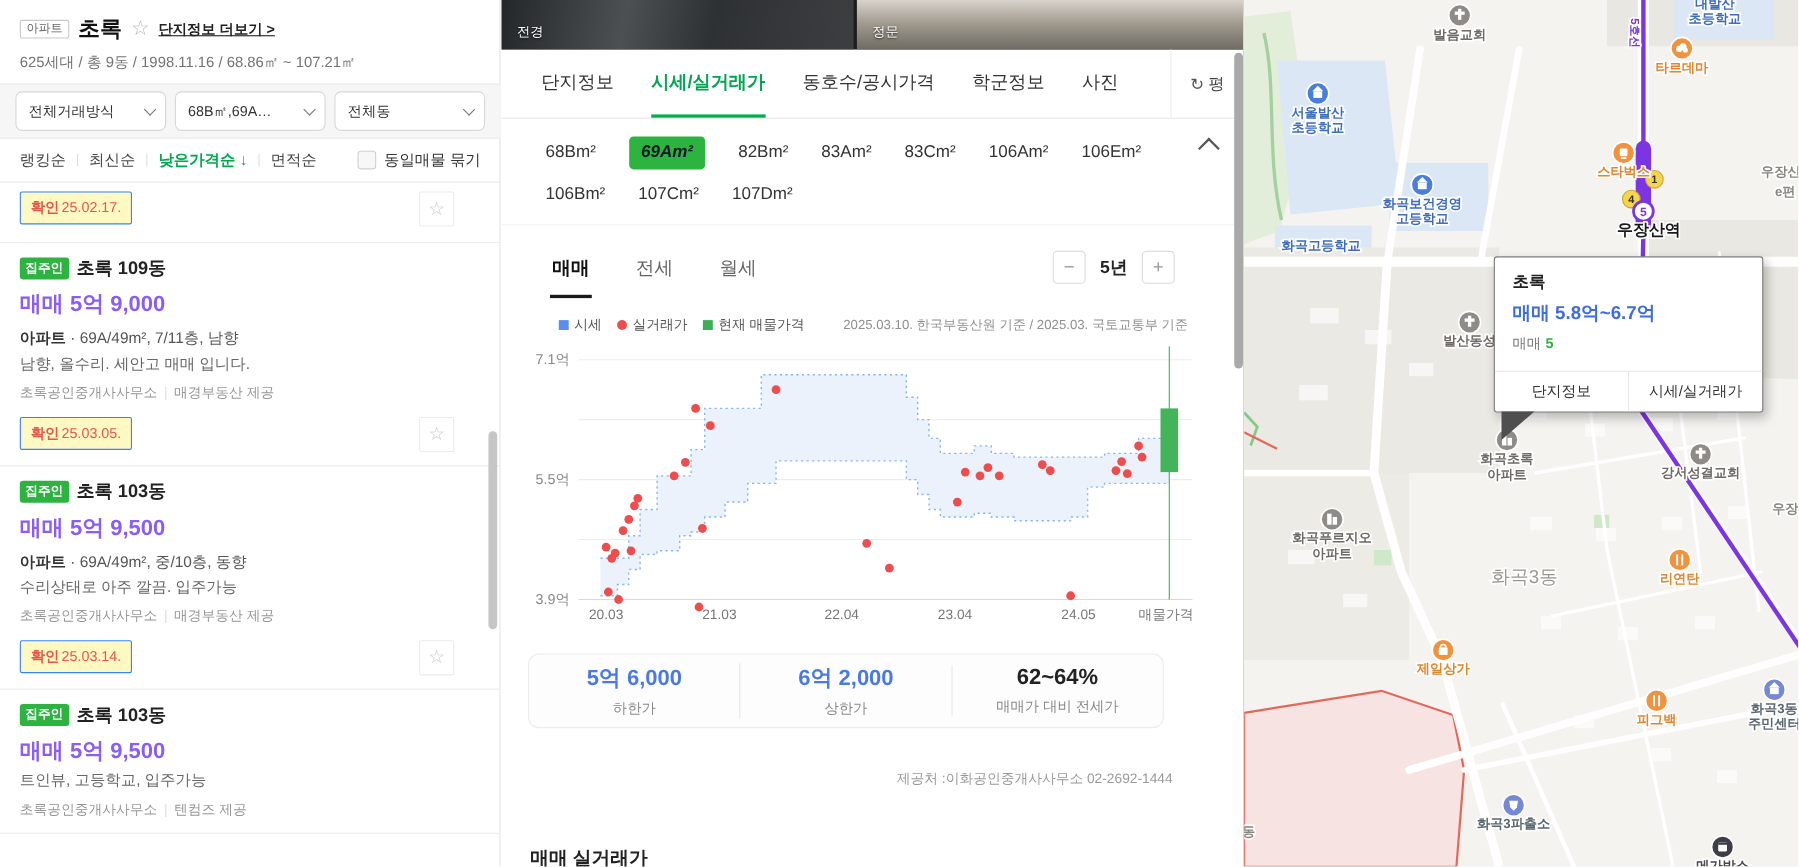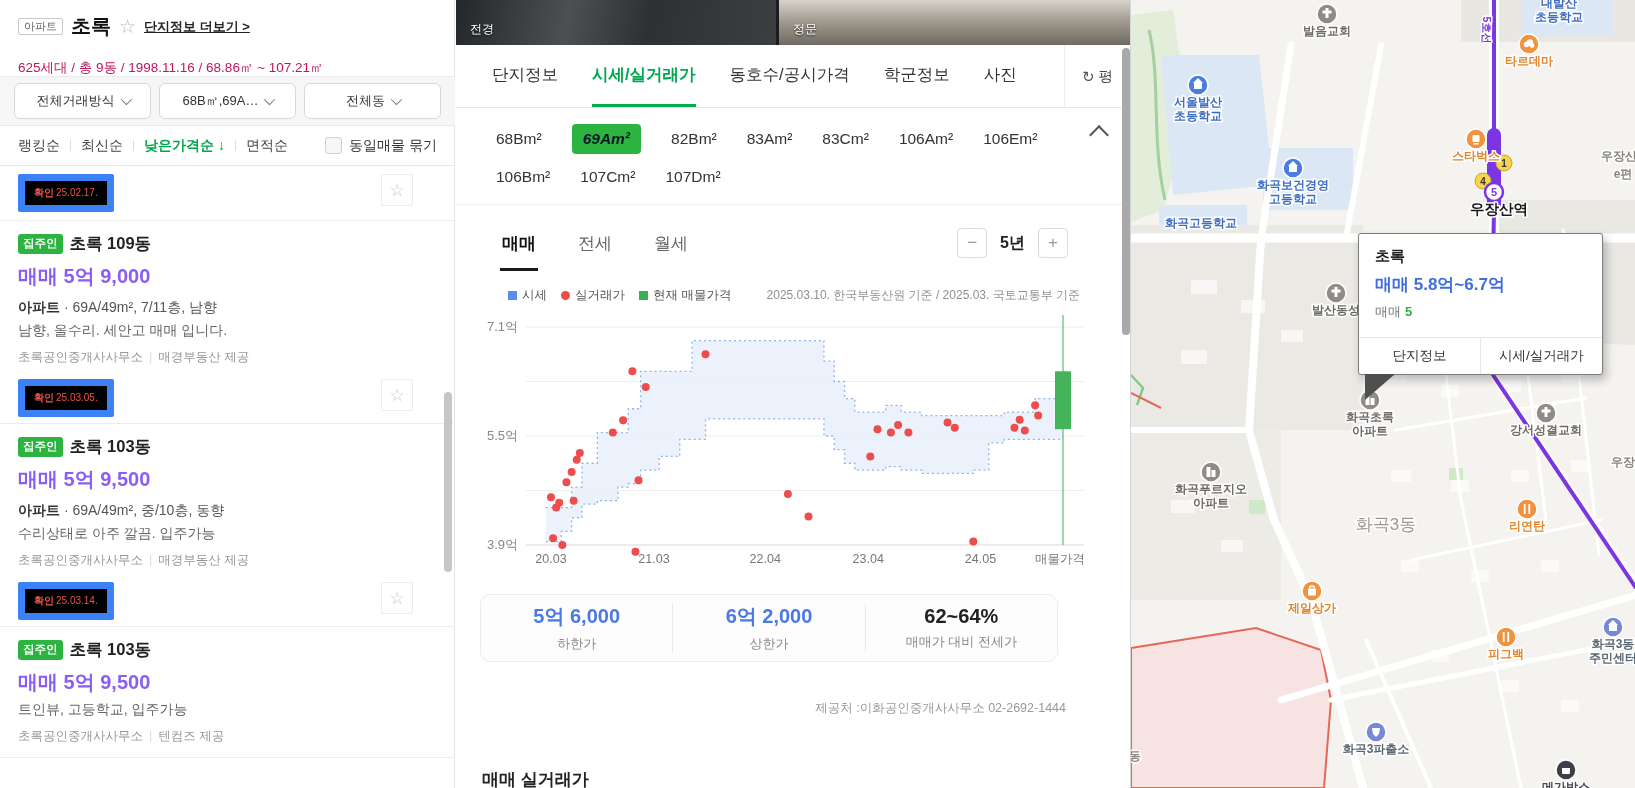--- a/index.html
+++ b/index.html
@@ -6,34 +6,34 @@
   #app{position:relative;width:1635px;height:788px;overflow:hidden;background:#fff;}
 
   
   .left{position:absolute;left:0;top:0;width:455px;height:788px;border-right:1px solid #e4e4e4;box-sizing:border-box;background:#fff;}
   .lp-head{padding:13px 18px 0 18px;}
   .lp-row1{display:flex;align-items:center;gap:8px;}
   .type-badge{border:1px solid #c9c9c9;color:#666;font-size:11px;padding:2px 5px;border-radius:2px;line-height:1;}
   .lp-title{font-size:20px;font-weight:800;color:#111;}
   .lp-star{font-size:19px;color:#b8b8b8;line-height:1;}
   .lp-more{font-size:13px;font-weight:bold;color:#222;text-decoration:underline;cursor:pointer;}
-  .lp-summary{margin-top:19px;font-size:13.5px;color:#be185d;}
+  .lp-summary{margin-top:8px;font-size:13.5px;color:#737373;}
   .filterband{position:absolute;left:0;top:76px;width:455px;height:50px;background:#f6f6f7;border-top:1px solid #ebebeb;border-bottom:1px solid #ebebeb;box-sizing:border-box;display:flex;align-items:center;gap:8px;padding:0 14px;}
-  .select{flex:1;height:36px;background:#fff;border:1px solid #d8d8d8;border-radius:6px;display:flex;align-items:center;justify-content:center;padding:0 11px;font-size:13px;color:#333;box-sizing:border-box;cursor:pointer;white-space:nowrap;overflow:hidden;}
+  .select{flex:1;height:36px;background:#fff;border:1px solid #d8d8d8;border-radius:6px;display:flex;align-items:center;justify-content:space-between;padding:0 11px;font-size:13px;color:#333;box-sizing:border-box;cursor:pointer;white-space:nowrap;overflow:hidden;}
   .chev{width:7px;height:7px;border-right:1.6px solid #777;border-bottom:1.6px solid #777;transform:rotate(45deg) translateY(-2px);flex:none;margin-left:6px;}
   .sortrow{position:absolute;left:0;top:126px;width:455px;height:40px;display:flex;align-items:center;padding:0 18px;box-sizing:border-box;font-size:14px;color:#444;border-bottom:1px solid #e7e7e7;}
   .sort-item{cursor:pointer;white-space:nowrap;}
   .sort-item.active{color:#00a84d;font-weight:bold;}
   .sort-div{width:1px;height:11px;background:#ddd;margin:0 10px;}
   .chkwrap{margin-left:auto;display:flex;align-items:center;gap:7px;}
   .chk{width:17px;height:17px;border:1px solid #d0d0d0;background:#f7f7f7;border-radius:3px;box-sizing:border-box;cursor:pointer;}
   .chklabel{font-size:14px;color:#333;}
   .list{position:absolute;left:0;top:166px;width:455px;bottom:0;overflow:hidden;}
   .partrow{position:relative;height:54px;border-bottom:1px solid #ececec;}
-  .confirm-badge{display:inline-block;border:7px solid #3b82f6;border-radius:2px;padding:5px 9px;font-size:10px;color:#e8564a;background:#000000;}
+  .confirm-badge{display:inline-block;border:1px solid #3b82f6;border-radius:2px;padding:5px 9px;font-size:13px;color:#e8564a;background:#fef9c3;}
   .confirm-badge b{font-weight:bold;margin-right:2px;}
   .star-btn{position:absolute;width:32px;height:32px;border:1px solid #ececec;border-radius:2px;display:flex;align-items:center;justify-content:center;font-size:17px;color:#c9c9c9;background:#fff;cursor:pointer;box-sizing:border-box;}
   .card{position:relative;padding:12px 18px 12px 18px;border-bottom:1px solid #ececec;}
   .owner-badge{display:inline-block;background:#2cb340;color:#fff;font-size:11.5px;font-weight:bold;padding:2.5px 5px;border-radius:3px;vertical-align:2px;font-family:Liberation Serif, serif;}
   .card-title{font-size:16.5px;font-weight:bold;color:#222;margin-left:7px;}
   .price{margin-top:8px;color:#8b5cf6;font-size:20px;font-weight:bold;}
   .detail{margin-top:9px;font-size:14px;color:#555;}
   .detail b{color:#333;}
   .desc{margin-top:5px;font-size:14px;color:#666;}
   .agent{margin-top:9px;font-size:12.5px;color:#979797;}

